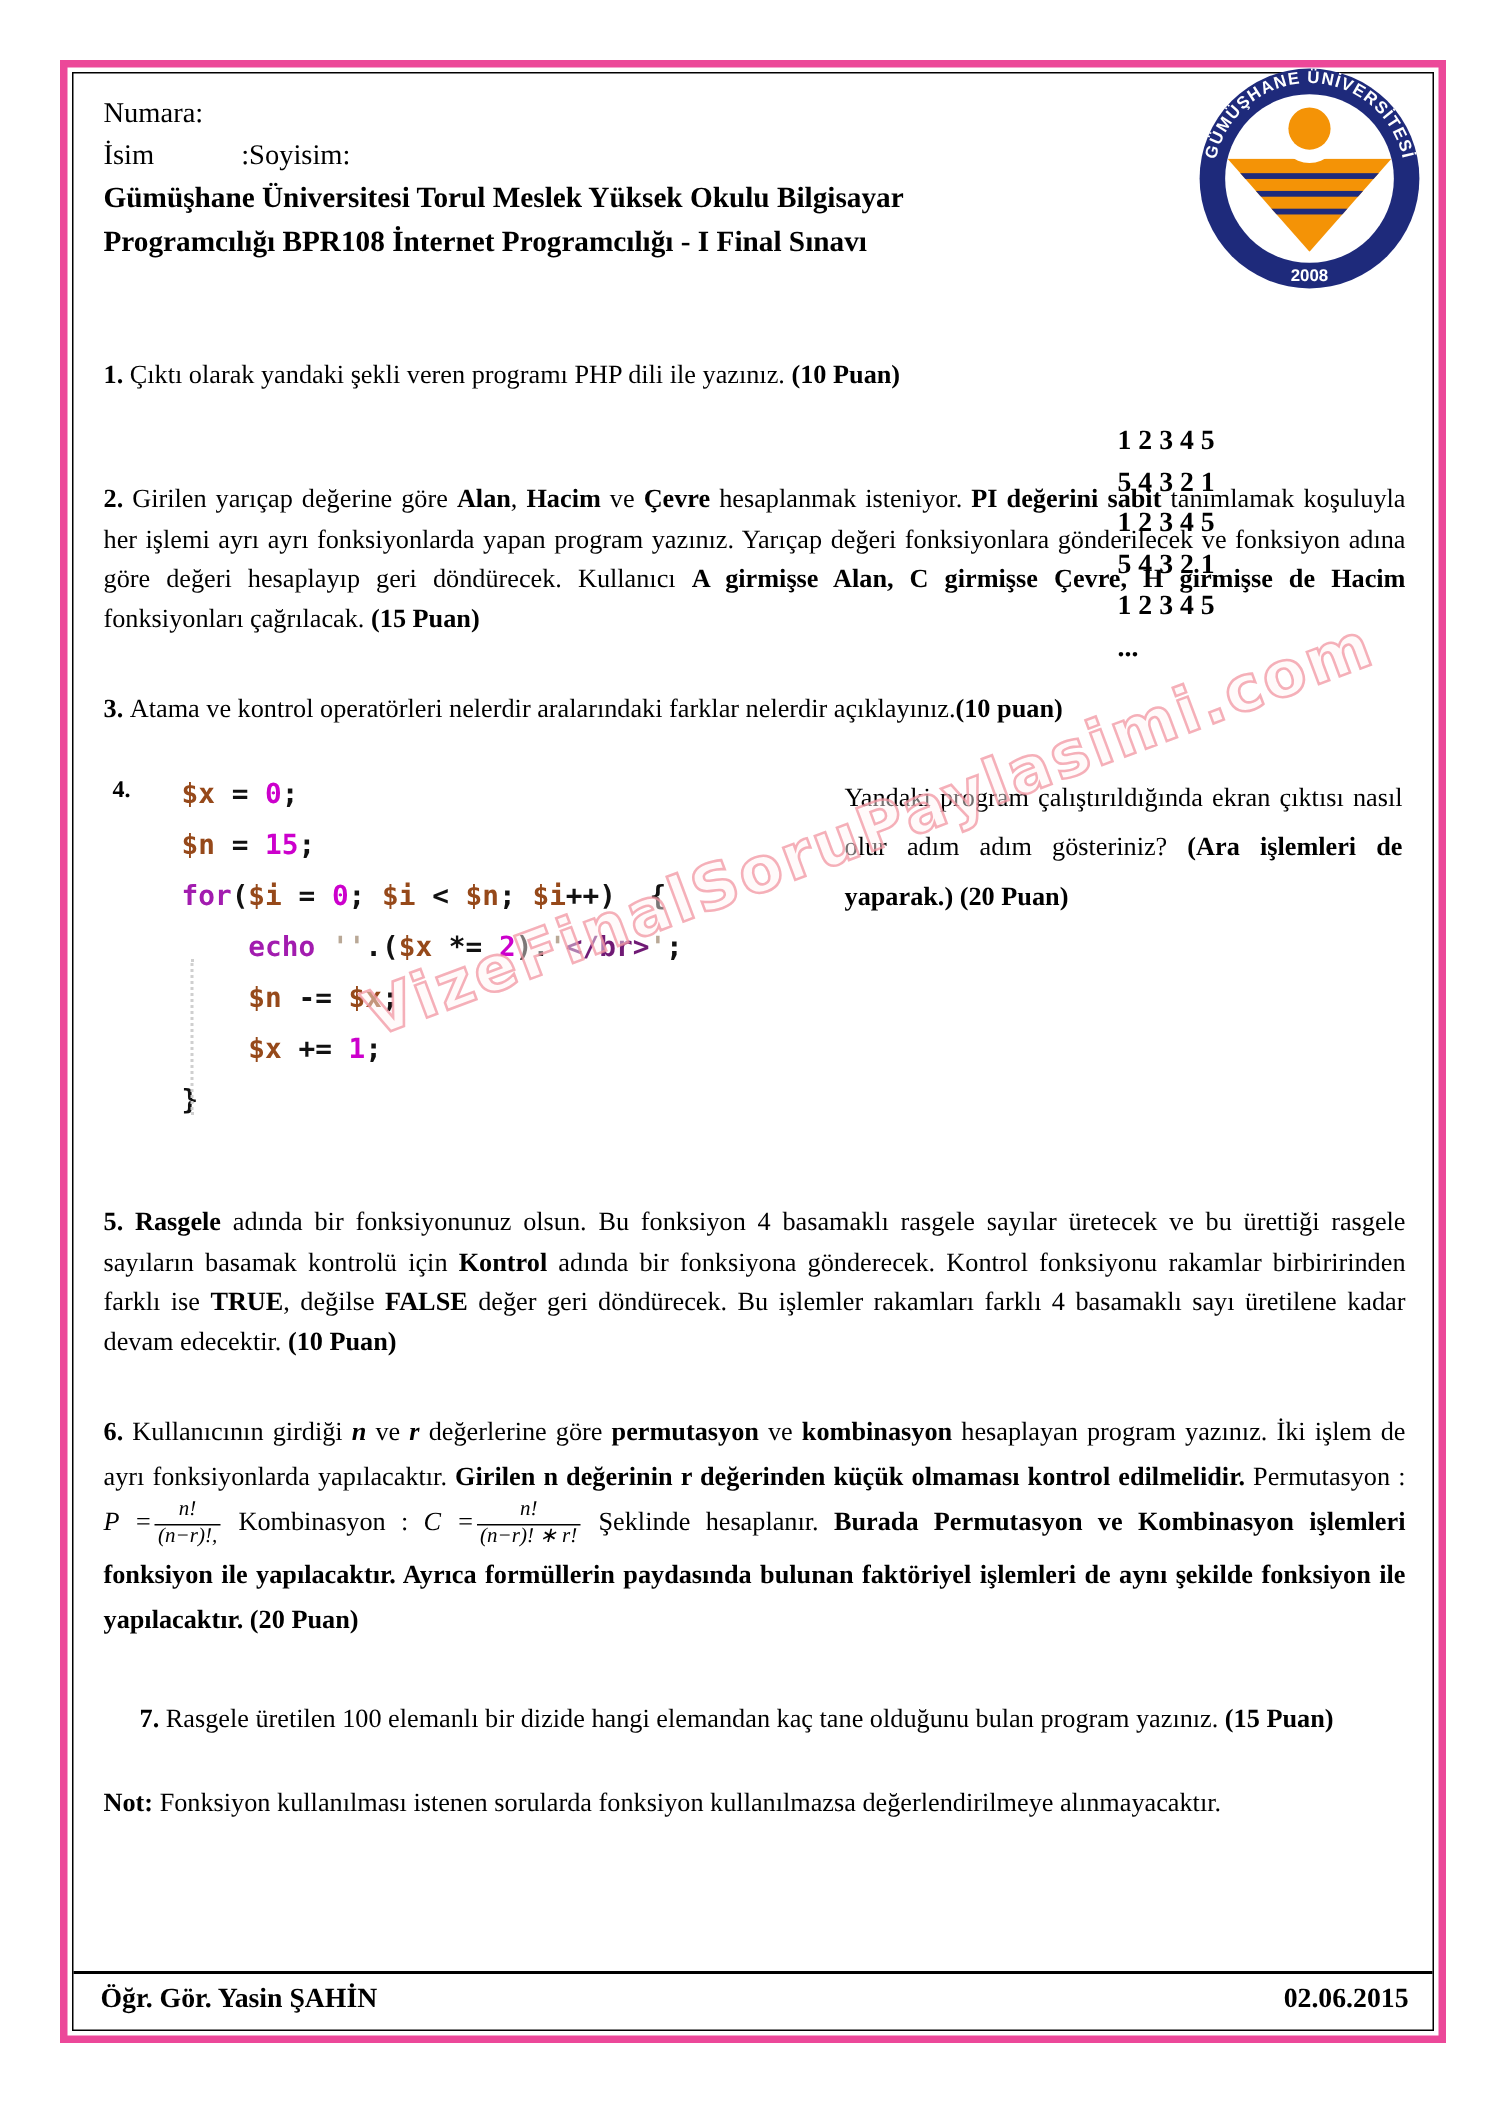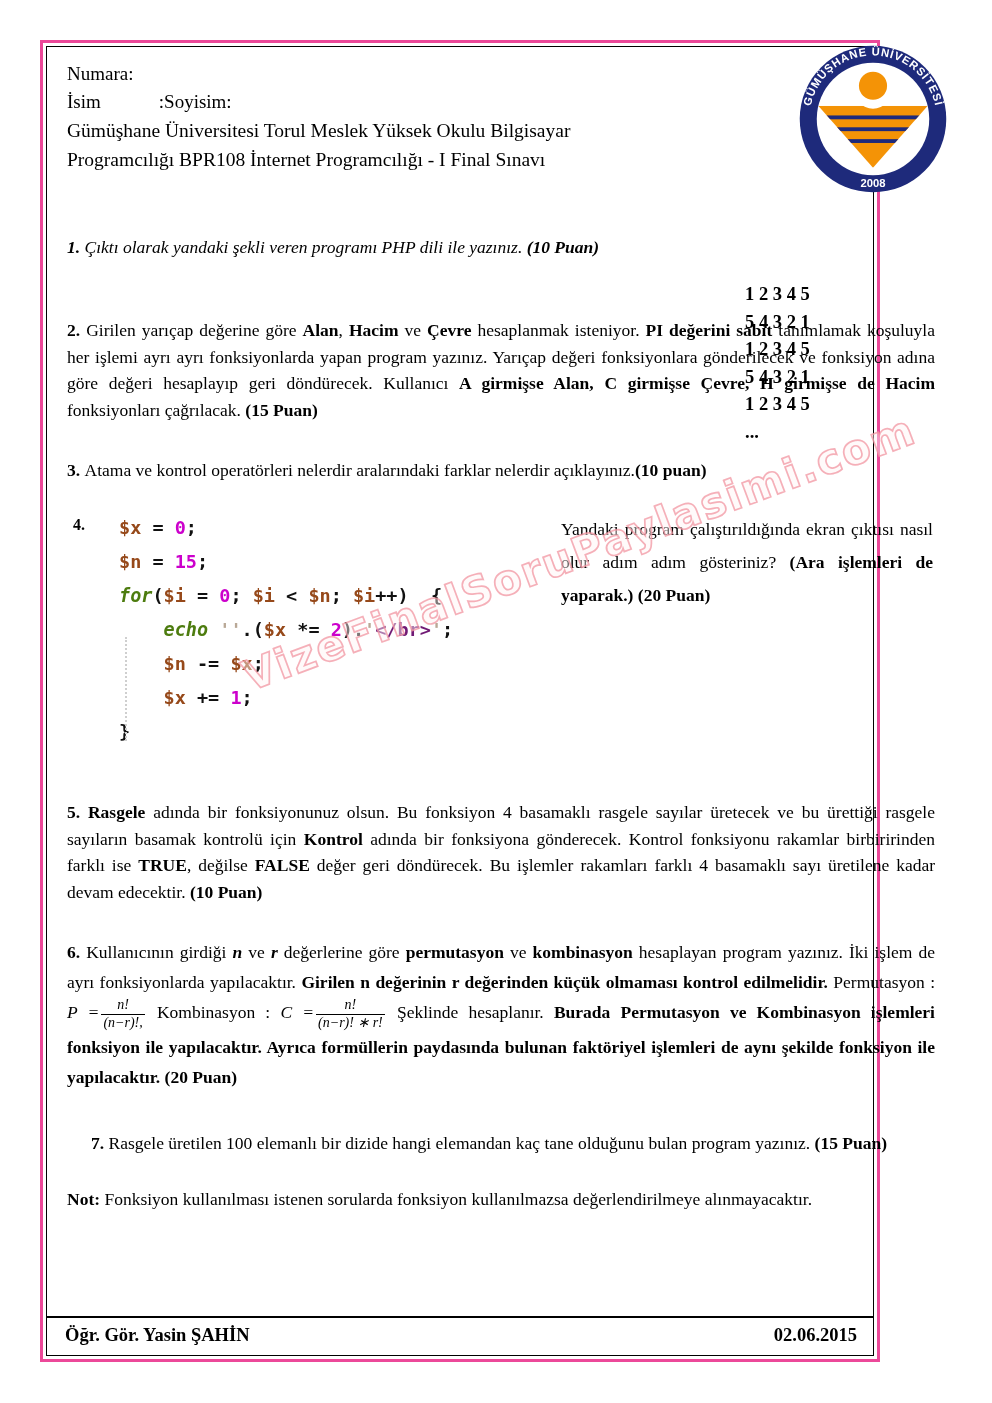--- a/index.html
+++ b/index.html
@@ -1,55 +1,55 @@
 <!DOCTYPE html>
 <html><head>
 <meta charset="utf-8">
 <style>
   html,body{margin:0;padding:0;background:#fff;}
   body{width:992px;height:1403px;position:relative;font-family:"Liberation Serif",serif;color:#000;}
 
-  .page-outer{position:absolute;left:40px;top:40px;width:840px;height:1322px;border:3px solid #ec4899;box-sizing:border-box;}
+  .page-outer{position:absolute;left:40px;top:40px;width:924px;height:1322px;border:5px solid #ec4899;box-sizing:border-box;}
   .page-inner{position:absolute;inset:3px;border:1px solid #000;}
   .content{position:absolute;inset:0;padding:13px 18px 0 20px;box-sizing:border-box;}
 
   .b{font-weight:bold;}
   .i{font-style:italic;}
 
   
   .hdr-line{font-size:19px;line-height:28px;}
   .hdr-colon{display:inline-block;margin-left:58px;}
   .hdr-soyisim{display:inline-block;}
-  .school{font-weight:normal;font-size:19.5px;line-height:29px;width:720px;}
+  .school{font-weight:bold;font-size:19.5px;line-height:29px;width:720px;}
   .page-title{margin-top:16px;width:700px;text-align:center;font-size:30px;font-weight:bold;letter-spacing:1px;}
 
   
   .logo{position:absolute;left:799px;top:45px;width:148px;height:148px;}
 
   
   .para{width:868px;font-size:17.5px;line-height:26.8px;text-align:justify;}
-  .q1{margin-top:60px;width:680px;text-align:left;font-style:italic;}
+  .q1{margin-top:60px;width:680px;text-align:left;}
   .q2{margin-top:56px;}
   .q3{margin-top:33px;}
   .q5{margin-top:40px;}
   .q6{margin-top:31px;line-height:30px;}
   .q7{margin-top:38px;margin-left:24px;}
   .note{margin-top:30px;}
 
   
   .pattern{position:absolute;left:745px;top:281px;font-size:18.5px;line-height:27.5px;white-space:pre-line;font-weight:bold;}
 
   
   .q4-wrap{position:relative;margin-top:27px;height:248px;}
   .q4-number{position:absolute;left:6px;top:5px;font-weight:bold;font-size:16px;}
   .code-block{position:absolute;left:52px;top:0;font-family:"DejaVu Sans Mono",monospace;font-weight:bold;font-size:18.5px;line-height:34px;white-space:pre;}
   .code-line{white-space:pre;}
   .indent-guide{position:absolute;left:58px;top:126px;height:104px;border-left:2px dotted #cfcfcf;}
   .tok-op{color:#111111;}
-  .tok-kw{color:#4d7c0f;font-style:italic;}
+  .tok-kw{color:#a21caf;}
   .tok-var{color:#96491a;}
   .tok-num{color:#cc00cc;}
   .tok-q{color:#b9a896;}
   .tok-str{color:#701a75;}
   .q4-prompt{position:absolute;left:494px;top:2px;width:372px;font-size:17.5px;line-height:33px;text-align:justify;}
 
   
   .math{font-style:italic;}
   .frac{display:inline-block;vertical-align:middle;text-align:center;font-size:14px;line-height:1.2;font-style:italic;margin:0 2px;}
   .frac .num{display:block;border-bottom:1.4px solid #000;padding:0 4px;}

